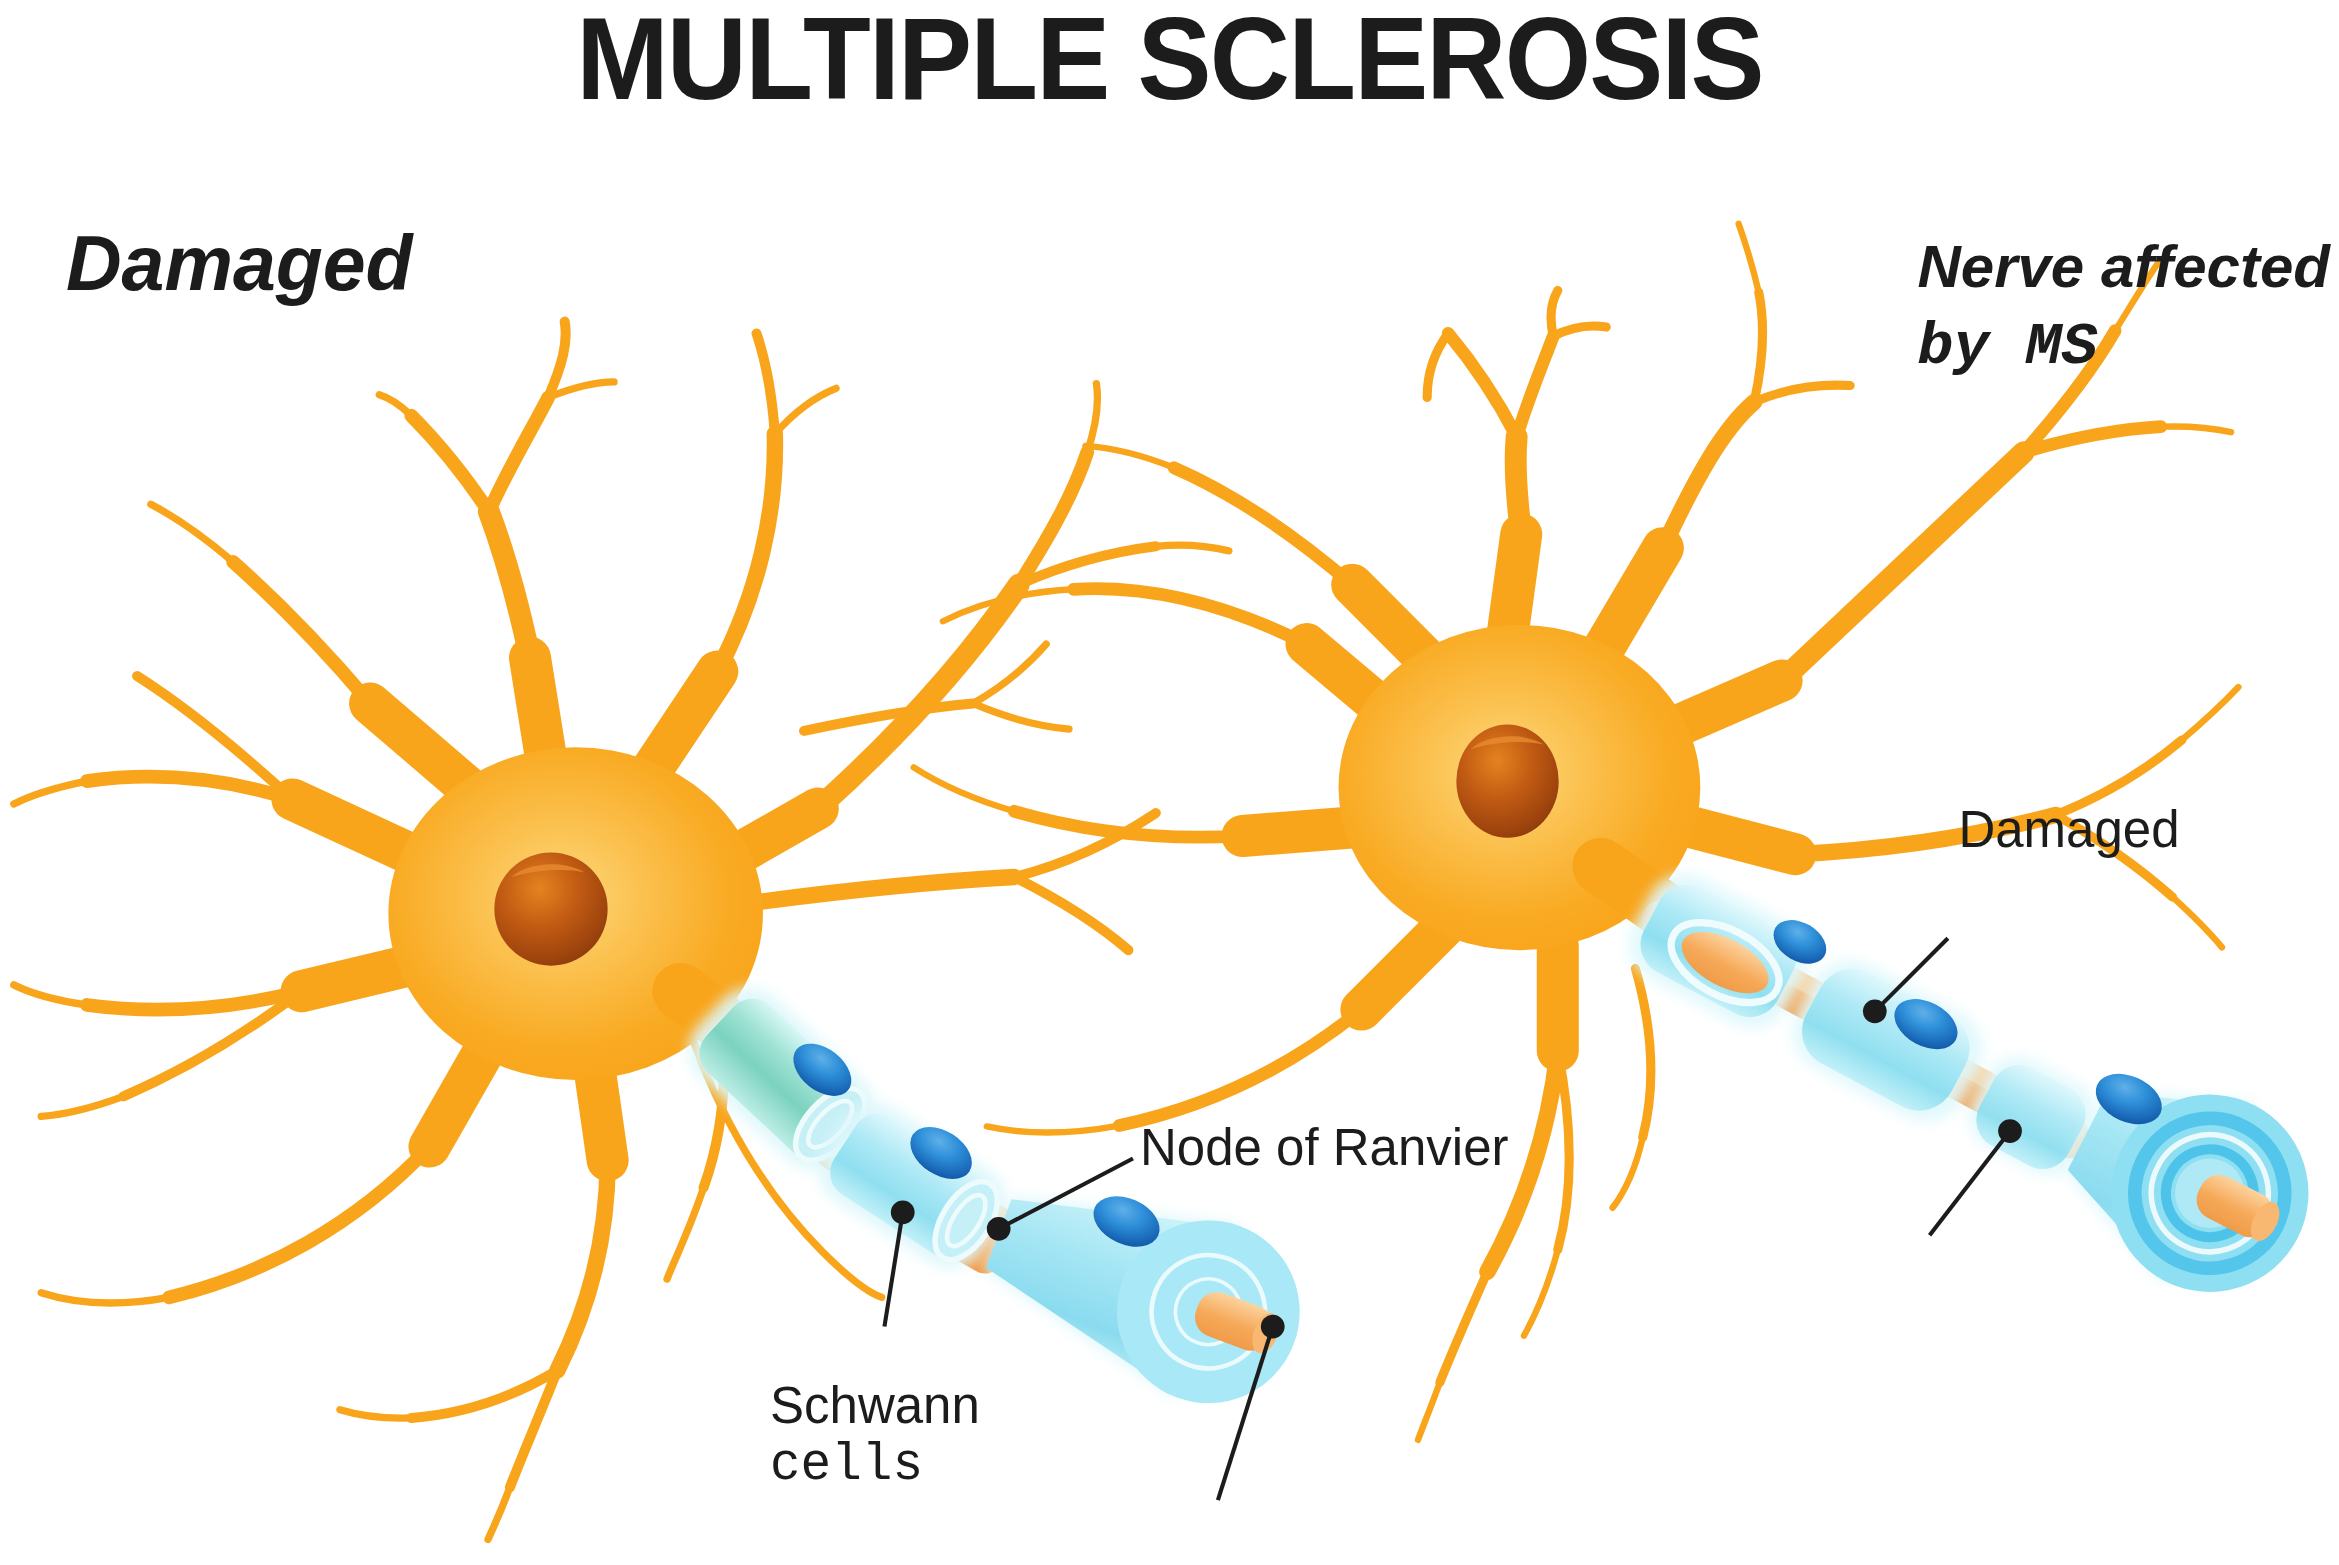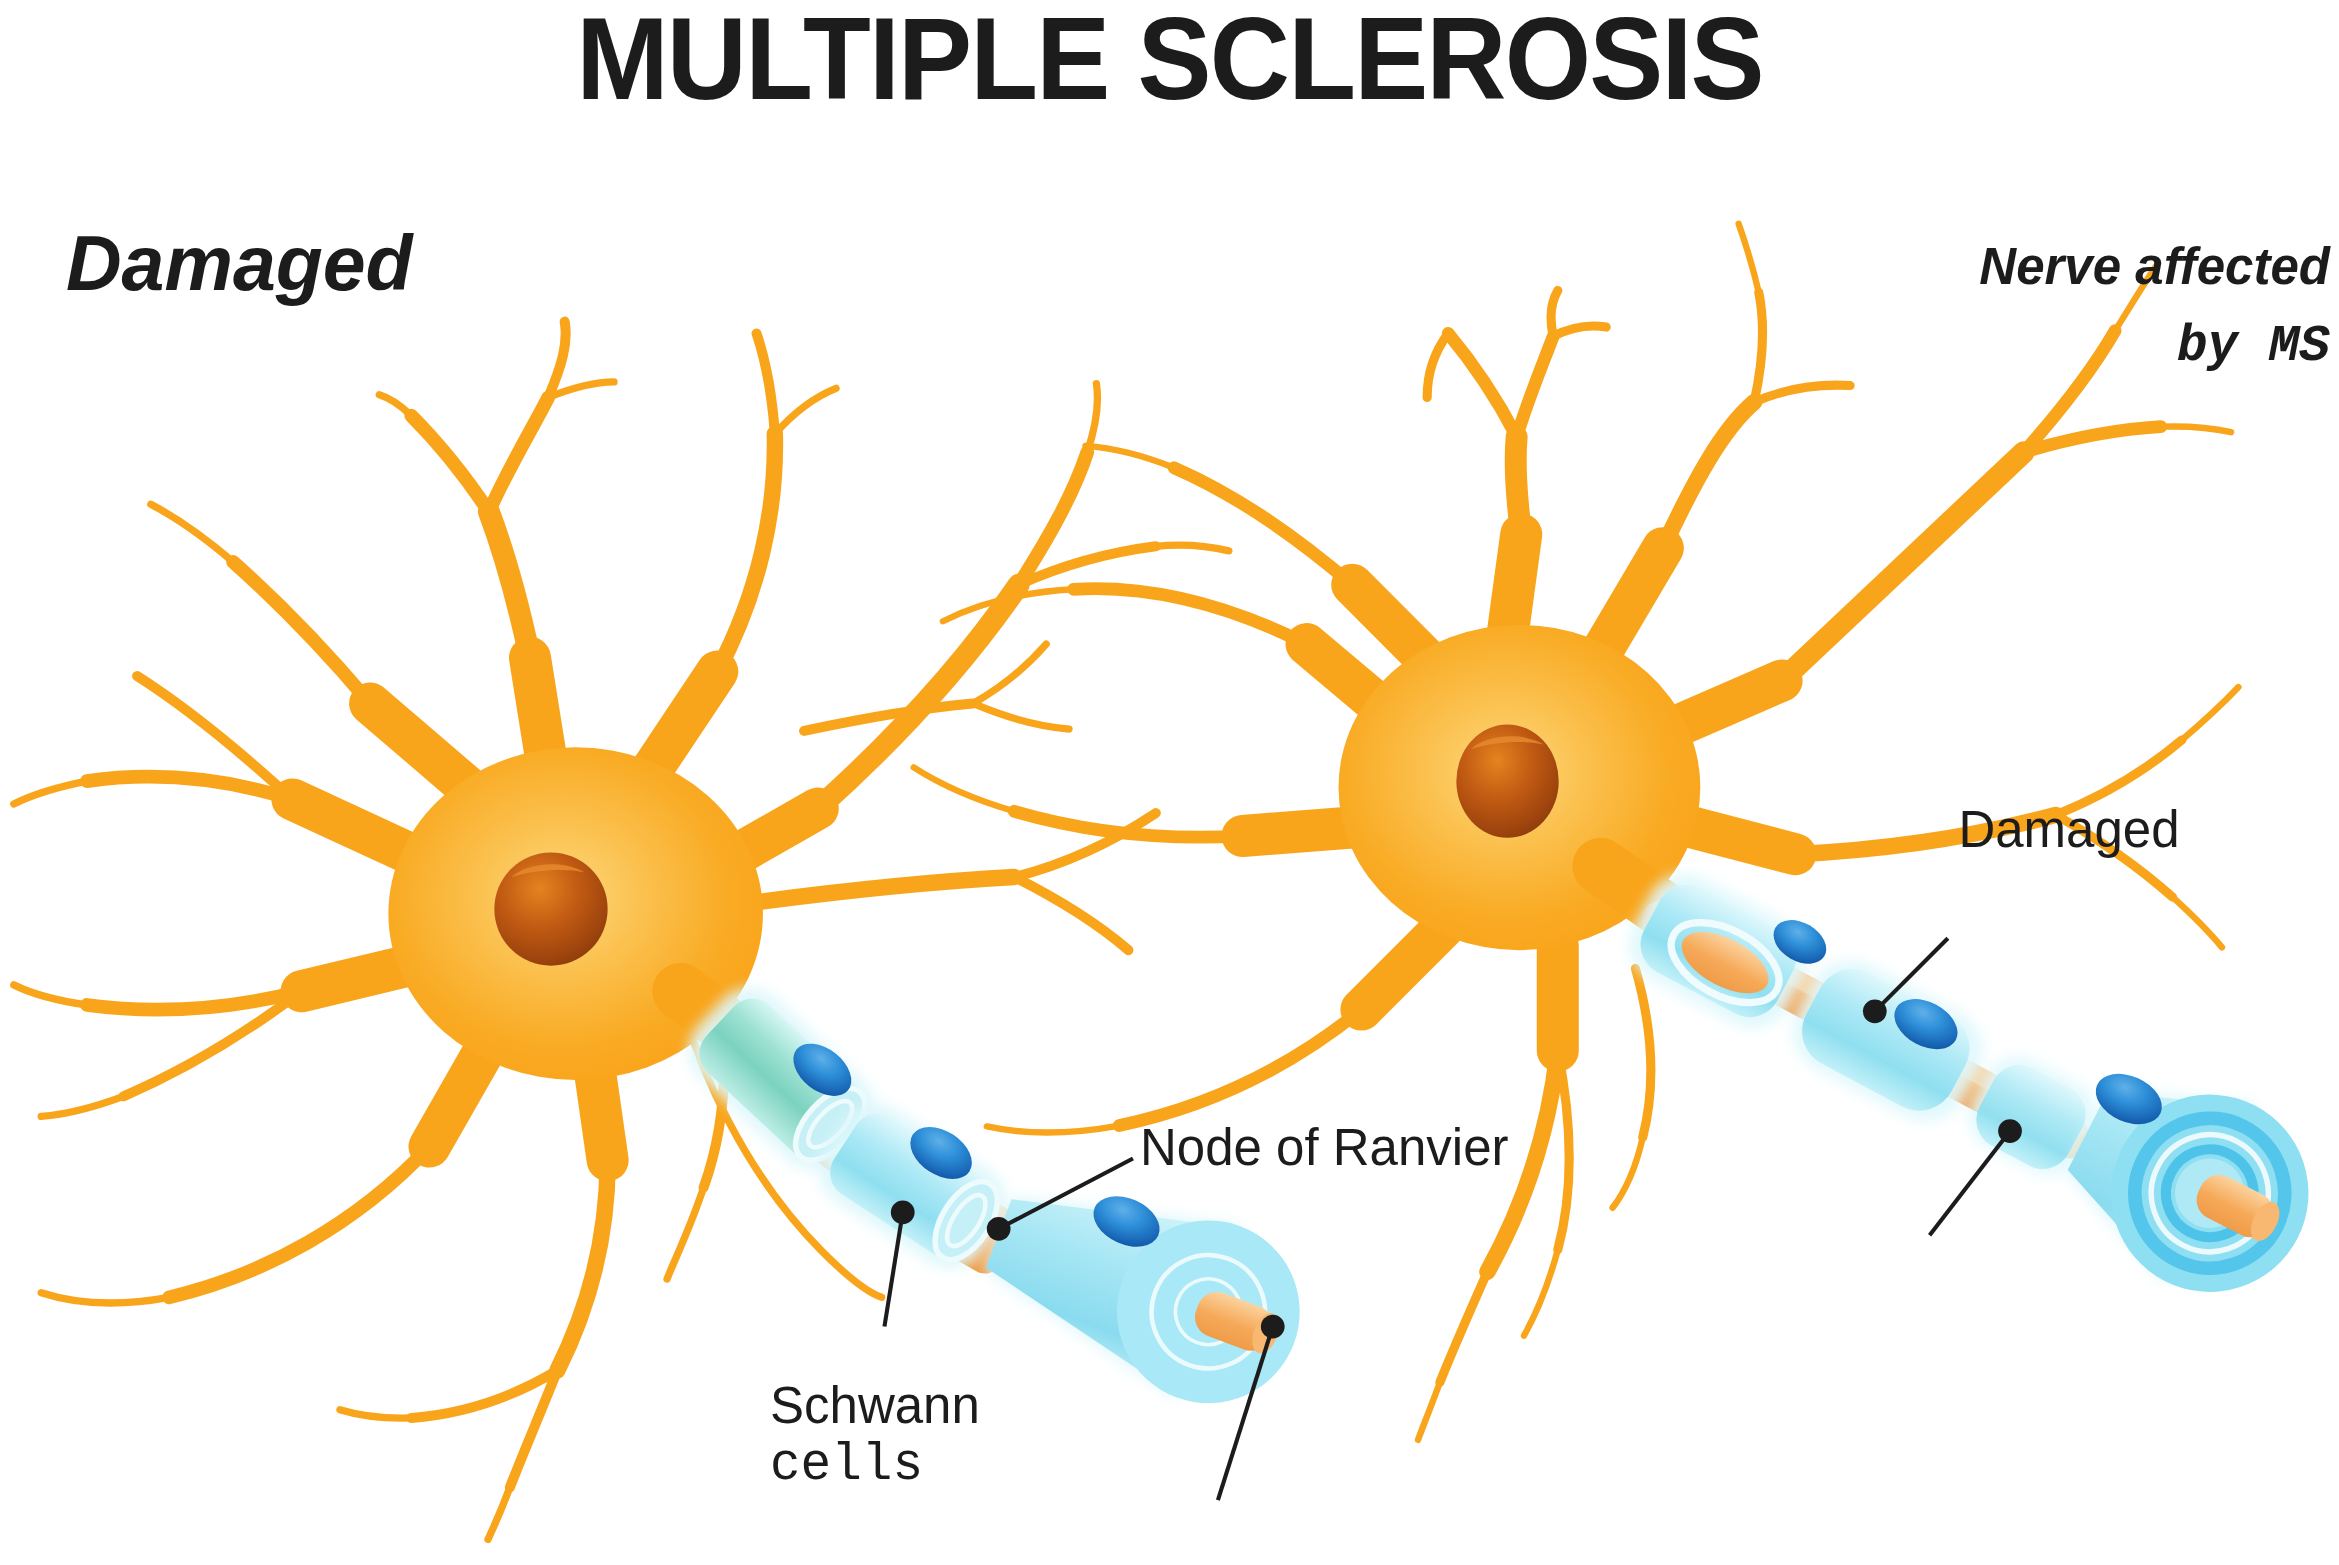--- a/index.html
+++ b/index.html
@@ -13,21 +13,21 @@
   svg.art { position:absolute; left:0; top:0; width:2339px; height:1565px; }
   .lbl { position:absolute; color:#1c1c1c; }
   .title {
     left:0; top:-9.1px; width:2339px; text-align:center;
     font-size:111px; font-weight:bold; letter-spacing:-1.8px;
     transform:scaleY(1.06); transform-origin:top center;
     white-space:nowrap;
   }
   .panel-label { font-weight:bold; font-style:italic; }
   .healthy { left:66px; top:219px; font-size:77px; }
-  .affected { right:9.1px; top:227px; font-size:51px; line-height:80px; text-align:right; }
+  .affected { right:9.1px; top:227px; font-size:60px; line-height:80px; }
   .ann { font-size:51px; line-height:60px; }
   .node-ranvier { left:1140px; top:1118px; white-space:nowrap; }
   .schwann { left:770px; top:1330px;margin-top:46px; }
   .nerve-fiber { left:1087px; top:1506px; white-space:nowrap; }
   .damaged { left:1932px; top:800px; width:274px; text-align:center; }
   .exposed { left:1795px; top:1230px; width:228px; text-align:center; }
   .line2 { display:block;font-family:Liberation Mono, monospace; }
 </style>
 </head>
 <body>

